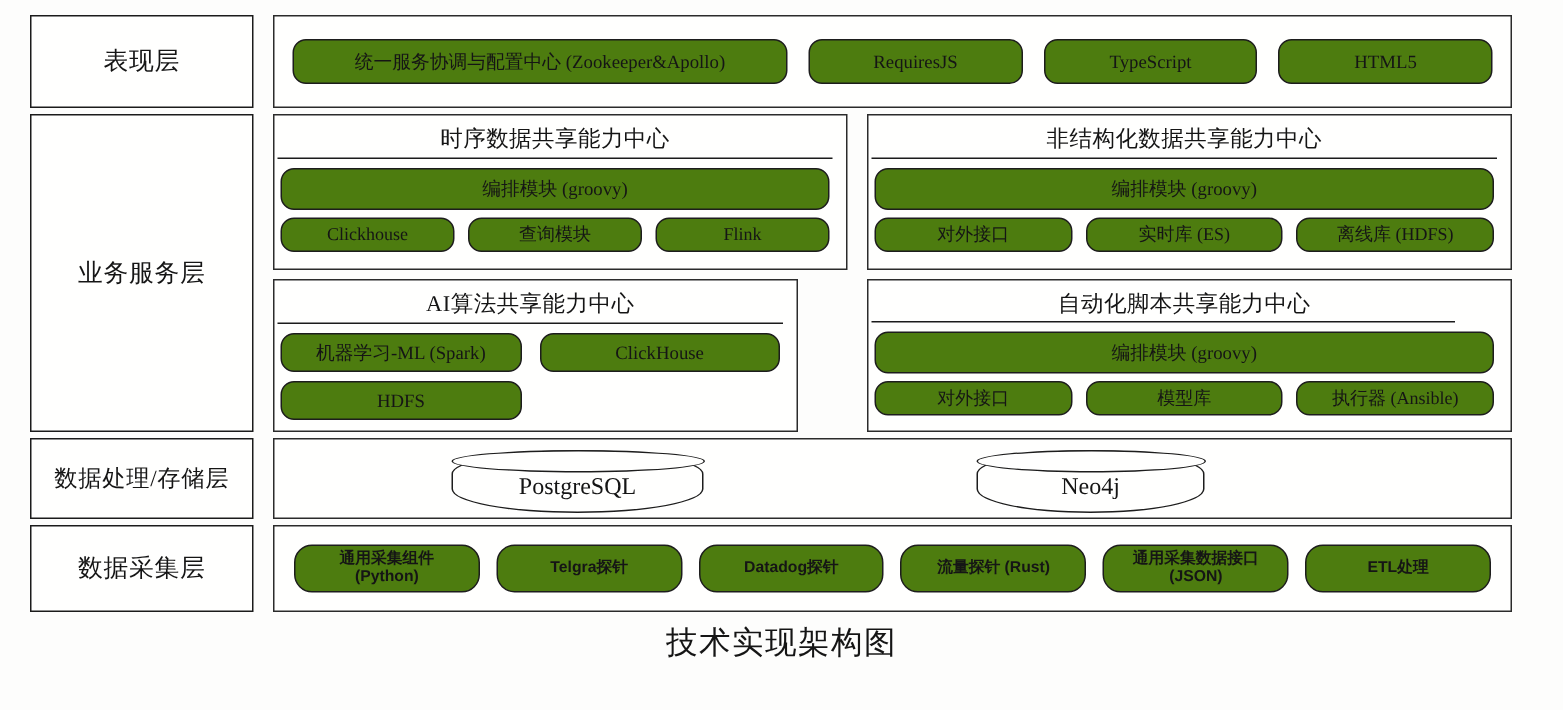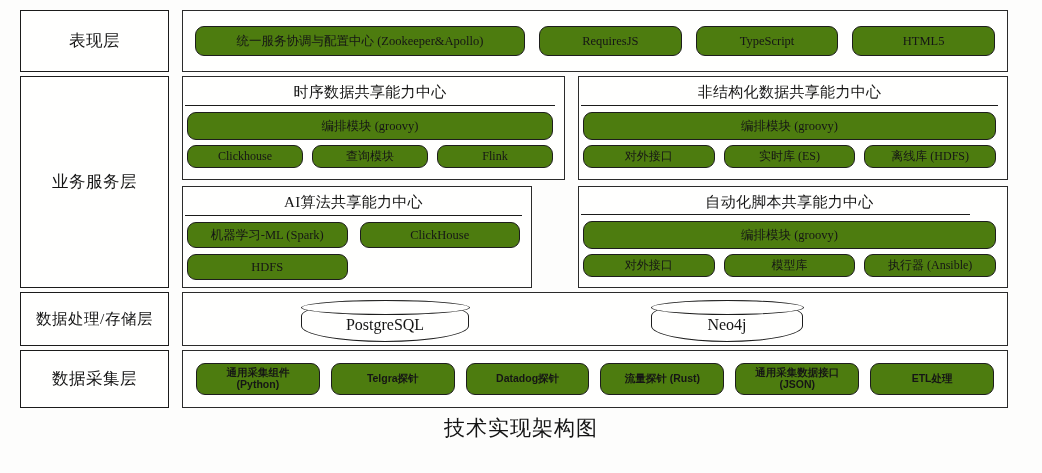--- a/index.html
+++ b/index.html
@@ -123,21 +123,21 @@
   #cyl-pg{left:118px;width:166px;}
   #cyl-neo{left:468px;width:150px;}
 
   
   #collect-inner{
     position:absolute;left:0;top:0;width:100%;height:100%;
     display:flex;align-items:center;gap:11px;padding:0 13px;
     box-sizing:border-box;
   }
   #collect-inner .pill{height:32px;font-size:10.5px;flex:1 1 0;
-    font-family:"Liberation Sans","DejaVu Sans",sans-serif;font-weight:bold;}
+    font-family:"Liberation Sans","DejaVu Sans",sans-serif;font-weight:bold;border-radius:12px;}
   #collect-inner .pill .l2{display:block;font-weight:bold;}
 
   
   #caption{
     position:absolute;left:0;top:414px;width:1042px;
     text-align:center;font-size:21px;letter-spacing:1px;
   }
 </style>
 </head>
 <body>

